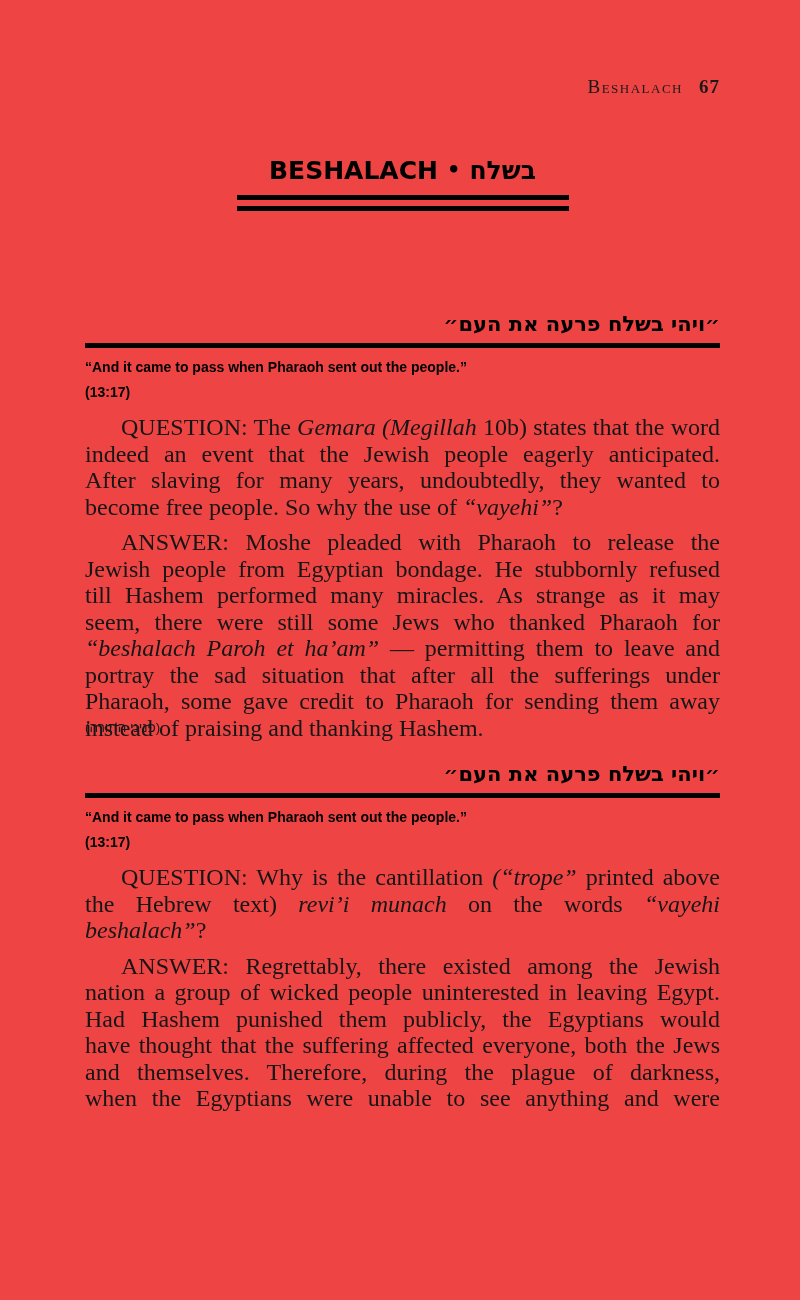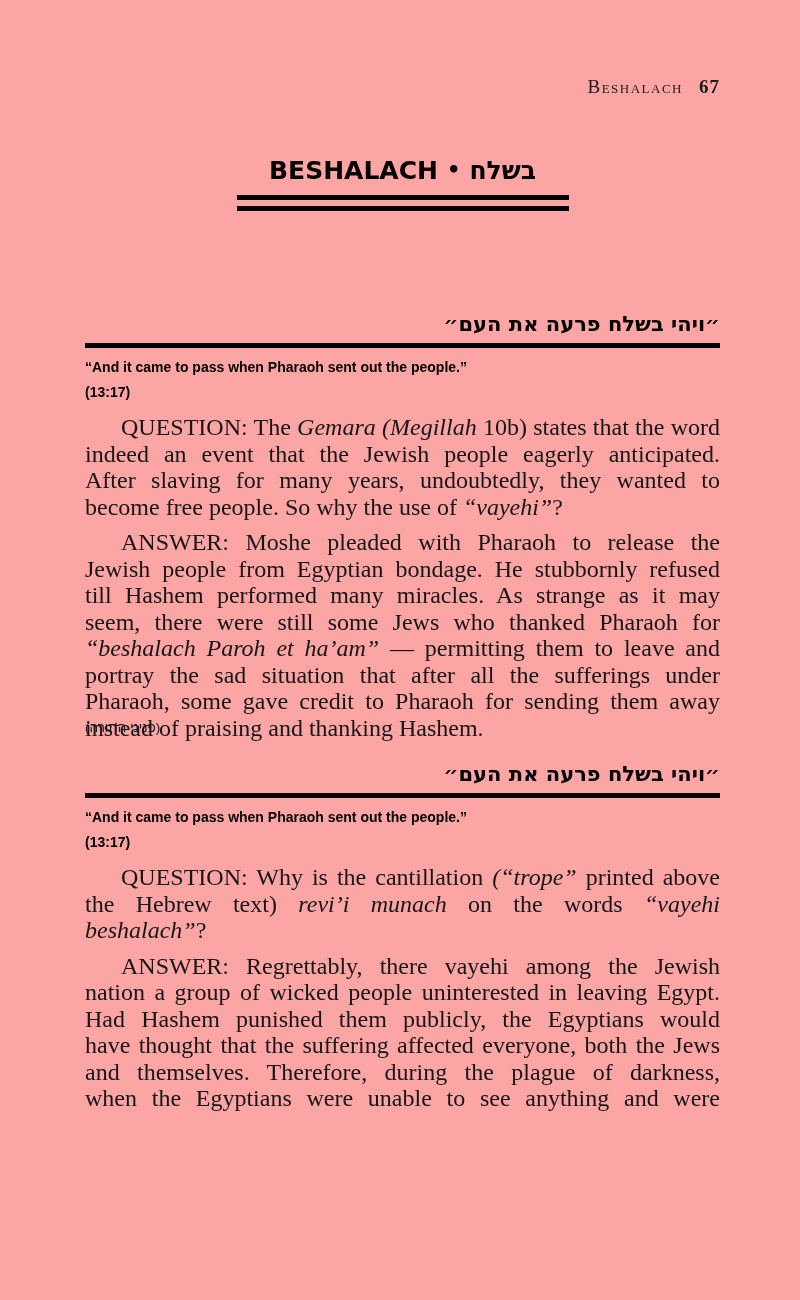--- a/index.html
+++ b/index.html
@@ -1,20 +1,20 @@
 <!DOCTYPE html>
 <html><head>
 <meta charset="utf-8">
 <style>
   html, body { margin: 0; padding: 0; background: #ffffff; }
   .page {
     position: relative;
     width: 800px;
     height: 1300px;
-    background: #fca5a5;
+    background: #ef4444;
     box-sizing: border-box;
     padding: 75px 80px 0 85px;
     font-family: "Liberation Serif", serif;
     color: #161616;
     overflow: hidden;
   }
   
   .running-header {
     text-align: right;
     font-size: 19px;
@@ -138,21 +138,21 @@
         <div class="section-rule"></div>
         <div class="eng-header">
           <div>“And it came to pass when Pharaoh sent out the people.”</div>
           <div>(13:17)</div>
         </div>
         <div class="para">
           <div class="line first"><span>QUESTION: Why is the cantillation </span><em>(“trope”</em><span> printed above</span></div>
           <div class="line"><span>the Hebrew text) </span><em>revi’i munach</em><span> on the words </span><em>“vayehi beshalach”</em><span>?</span></div>
         </div>
         <div class="para">
-          <div class="line first"><span>ANSWER: Regrettably, there vayehi among the Jewish</span></div>
+          <div class="line first"><span>ANSWER: Regrettably, there existed among the Jewish</span></div>
           <div class="line"><span>nation a group of wicked people uninterested in leaving Egypt.</span></div>
           <div class="line"><span>Had Hashem punished them publicly, the Egyptians would</span></div>
           <div class="line"><span>have thought that the suffering affected everyone, both the Jews</span></div>
           <div class="line"><span>and themselves. Therefore, during the plague of darkness,</span></div>
           <div class="line"><span>when the Egyptians were unable to see anything and were</span></div>
         </div>
       </div>
     </div>
 
 </div>

